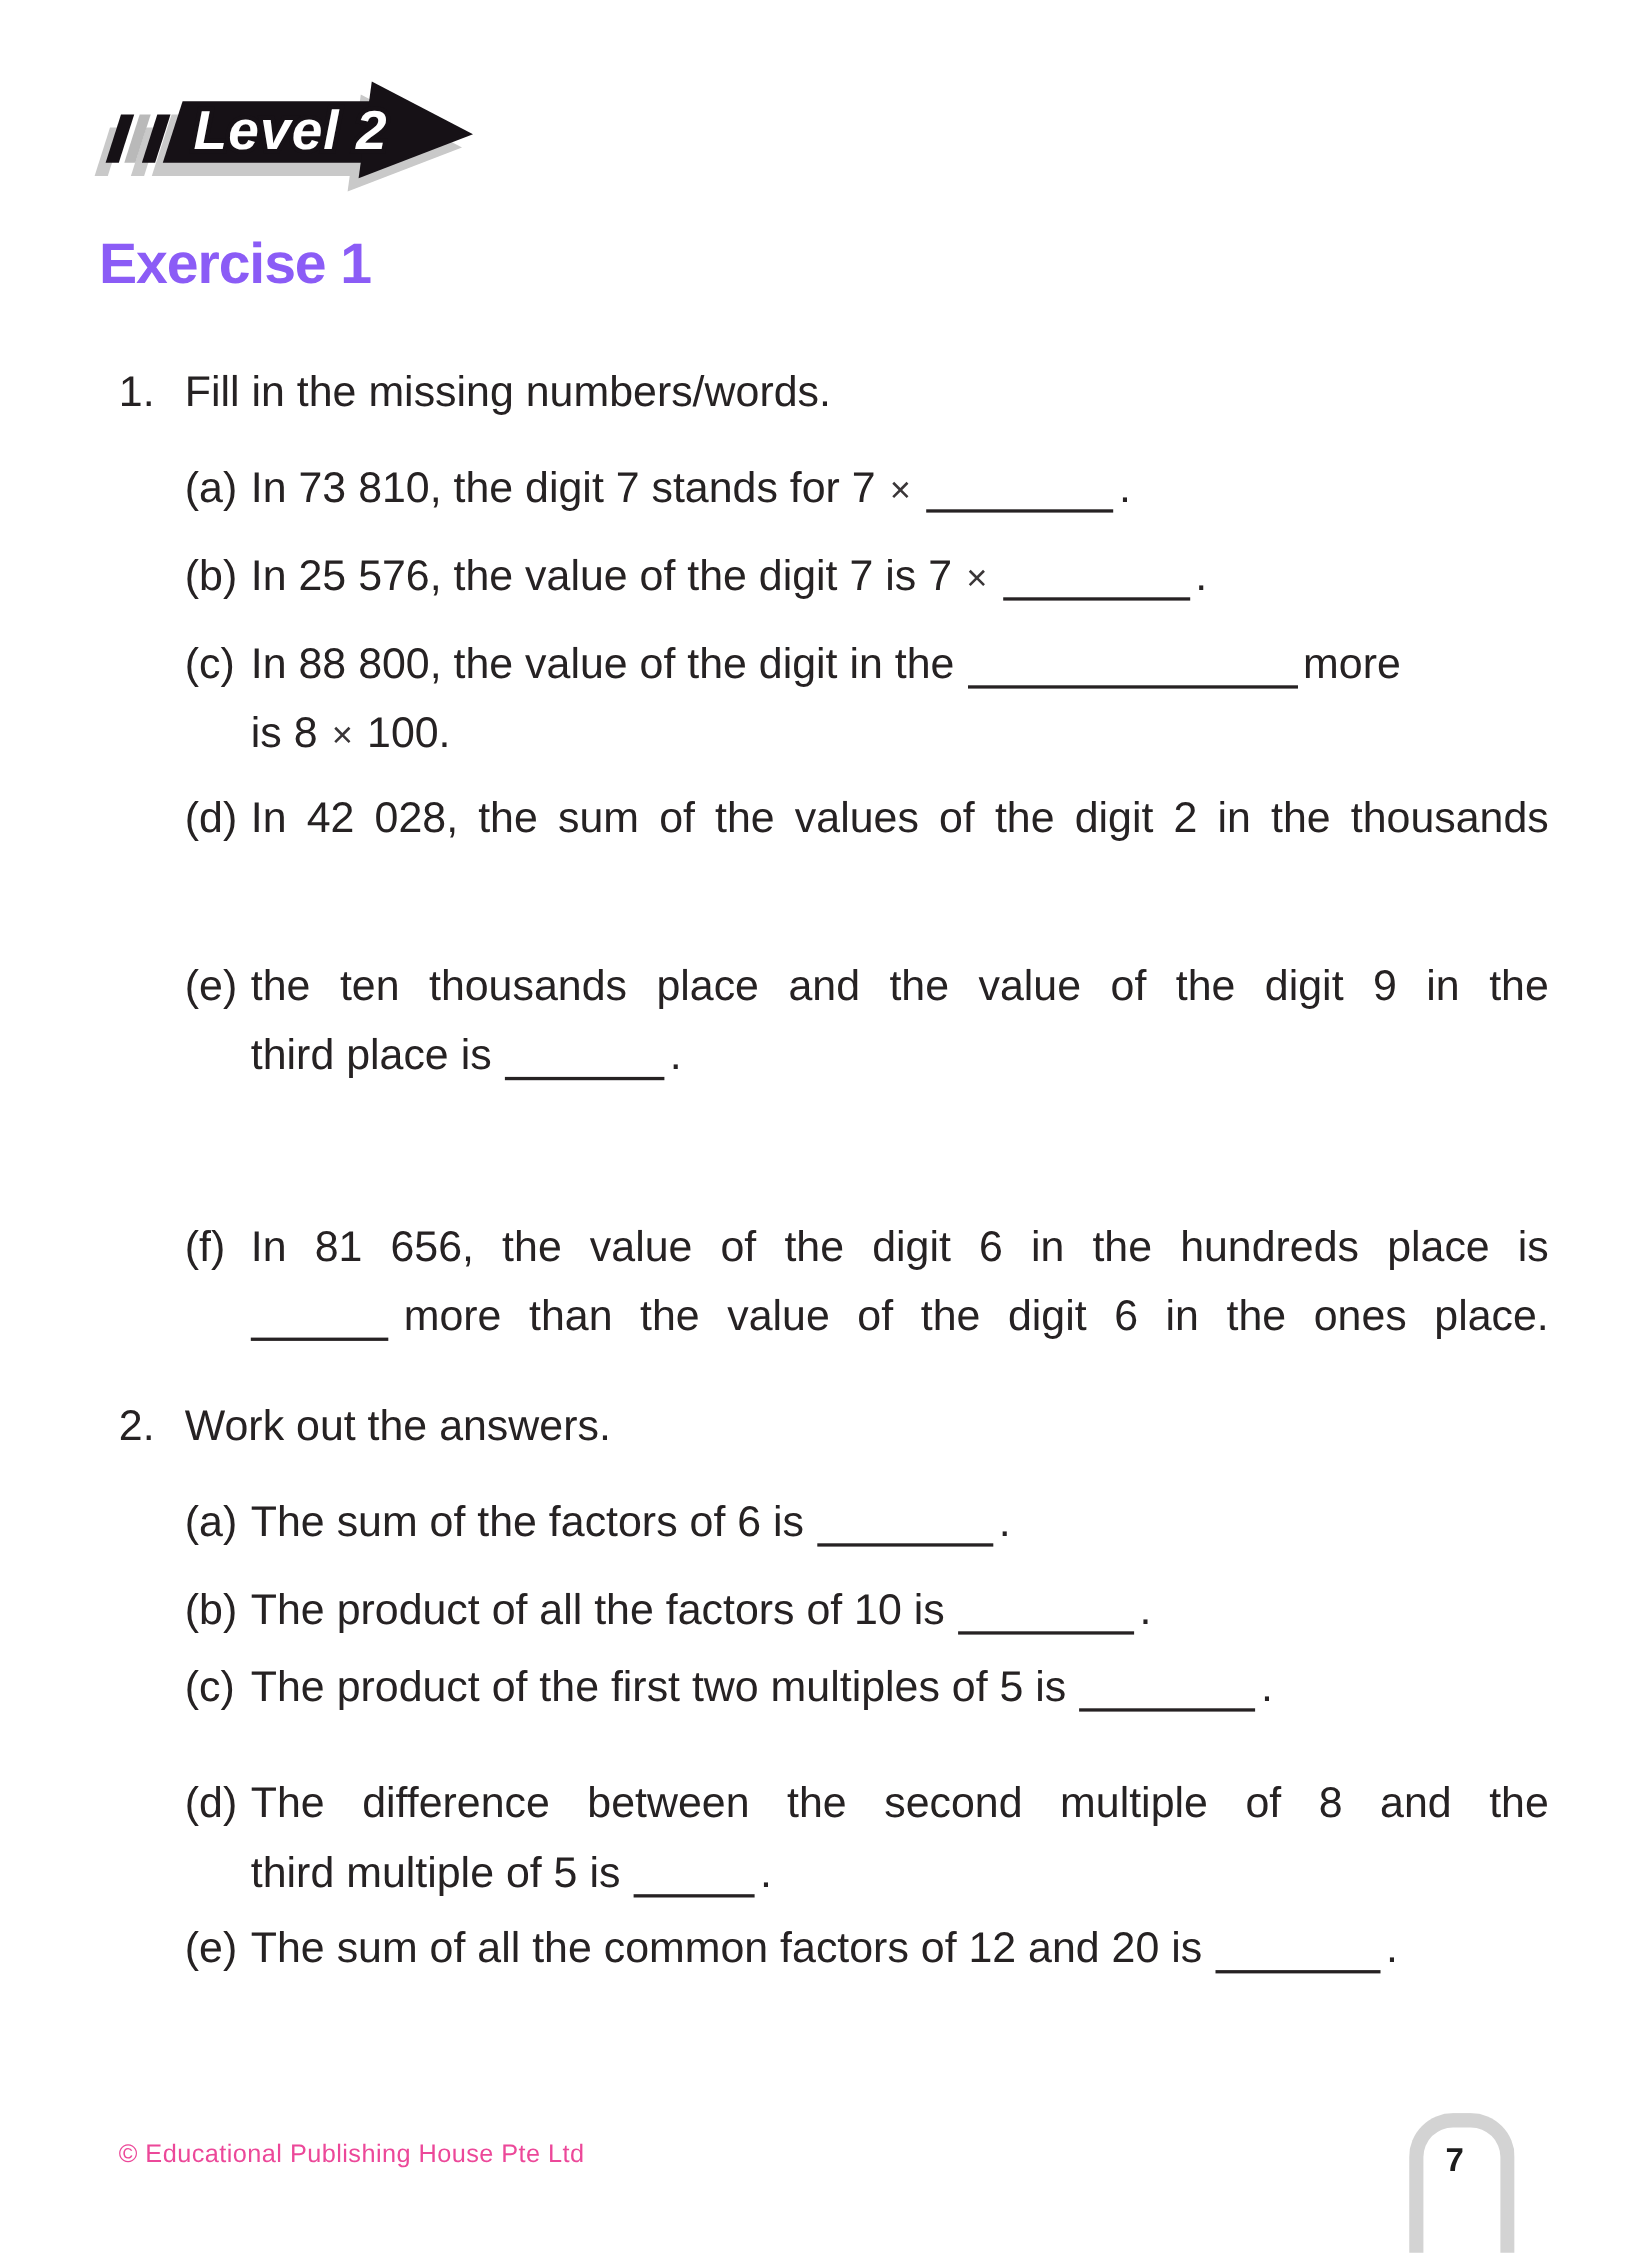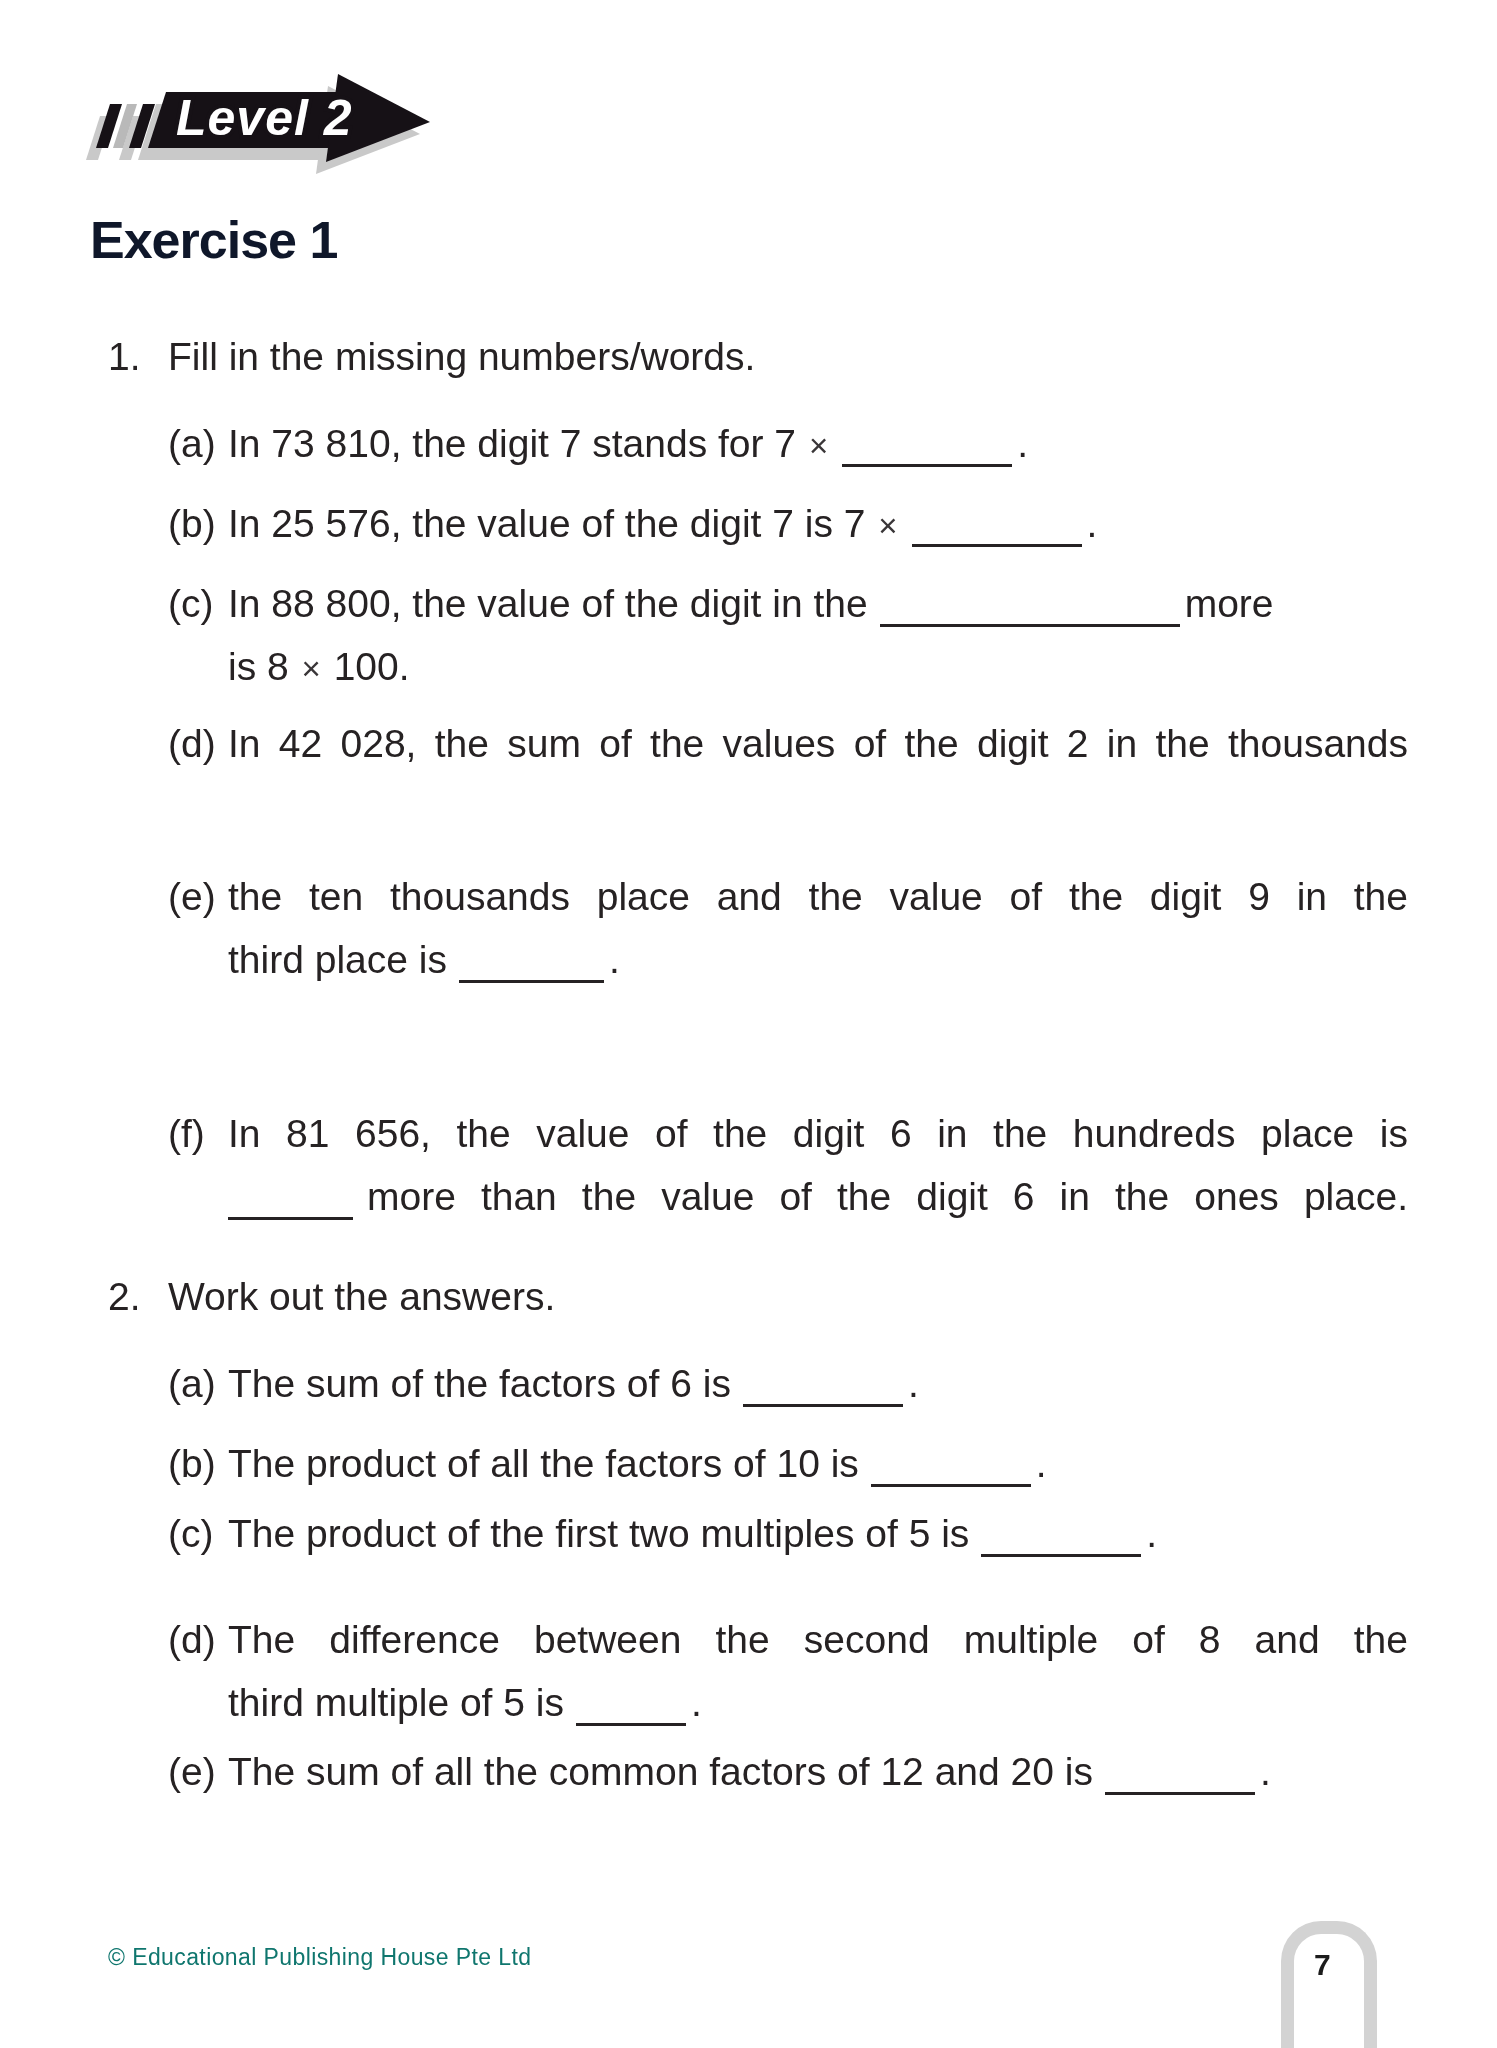--- a/index.html
+++ b/index.html
@@ -13,21 +13,21 @@
   }
   .abs{position:absolute;}
 
   
   .banner{left:86px;top:64px;width:360px;height:112px;}
   .banner svg{overflow:visible;}
 
   
   .page-title{
     left:90px;top:210px;
-    font-size:52px;font-weight:700;letter-spacing:-1px;color:#0f172a;
+    font-size:52px;font-weight:700;letter-spacing:-1px;color:#8b5cf6;
   }
 
   
   .qhead{left:108px;display:flex;font-size:39px;line-height:63px;}
   .qnum{width:60px;flex:none;}
   .part{left:168px;display:flex;font-size:39px;line-height:63px;}
   .plabel{width:60px;flex:none;}
   .ptext{width:1180px;}
   .line{width:1180px;}
   .line.just{text-align:justify;text-align-last:justify;}
@@ -38,21 +38,21 @@
     height:1em;
     vertical-align:-10px;
     margin:0 5px 0 12px;
   }
   .blank.lead{margin:0 14px 0 0;}
   .times{font-size:33px;color:#3a3638;padding:0 2px;}
 
   
   .footer-copy{
     left:108px;top:1944px;
-    font-size:23px;letter-spacing:.4px;color:#0f766e;
+    font-size:23px;letter-spacing:.4px;color:#ec4899;
   }
   .page-tab{
     left:1281px;top:1921px;
     width:70px;height:130px;
     border:13px solid #d3d3d3;border-bottom:none;
     border-radius:40px 40px 0 0;
     background:#ffffff;
   }
   .page-num{
     position:absolute;left:20px;top:14px;

